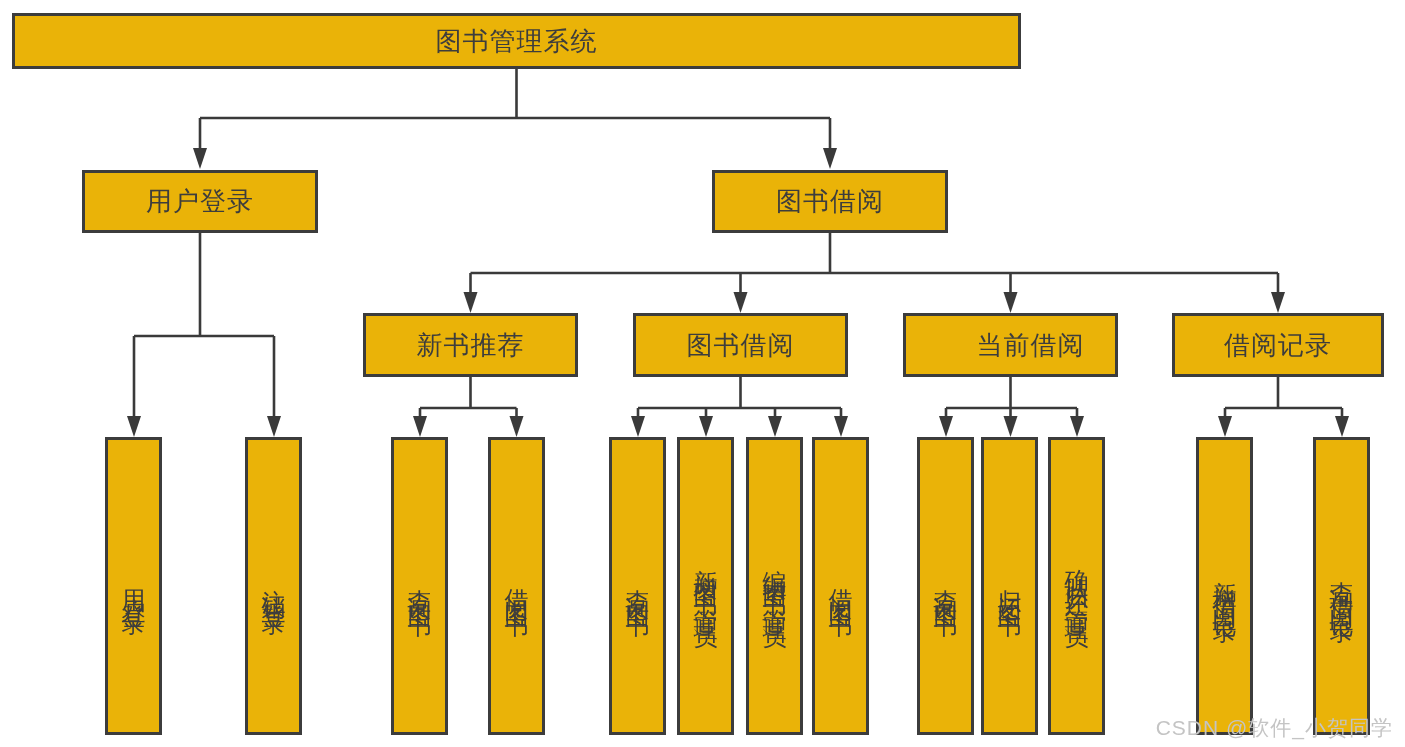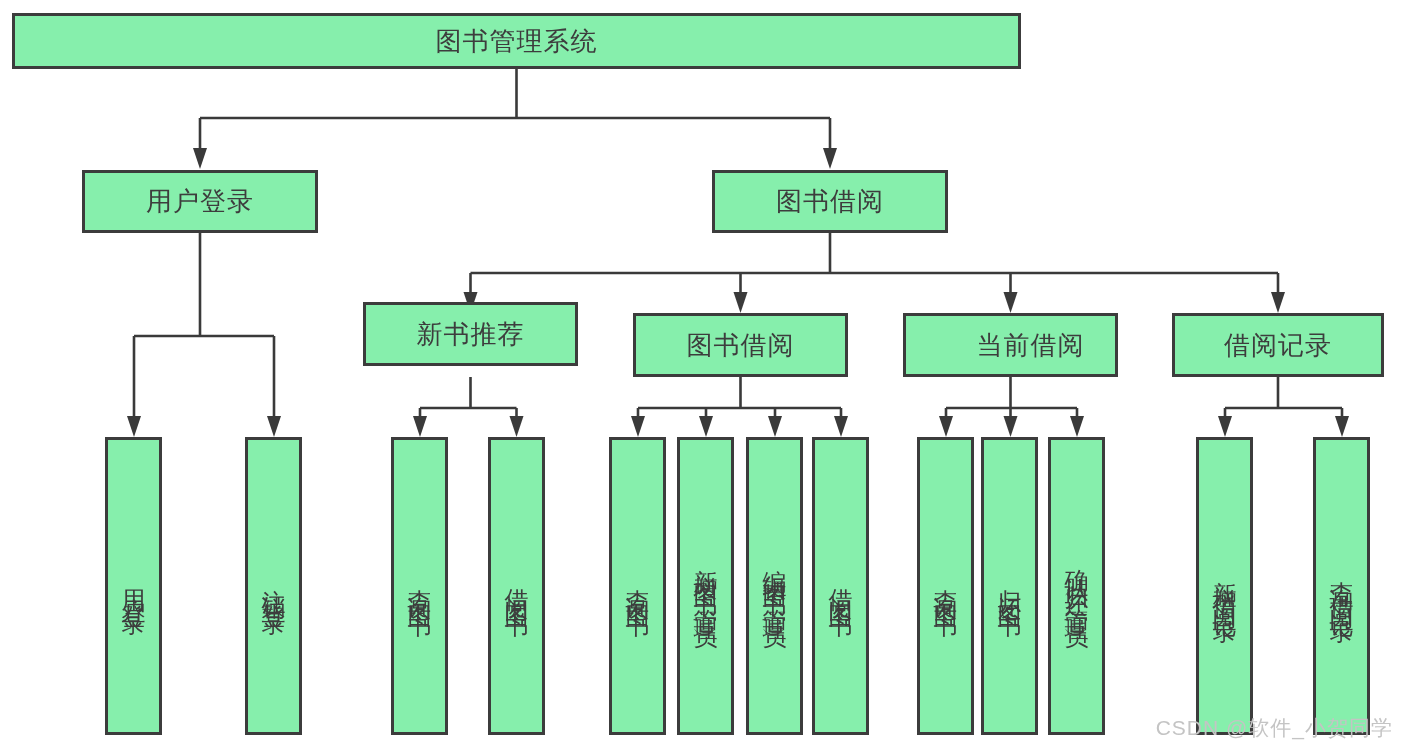--- a/index.html
+++ b/index.html
@@ -8,21 +8,21 @@
     width: 1405px;
     height: 747px;
     background: #ffffff;
     font-family: "Liberation Sans", "DejaVu Sans", sans-serif;
     overflow: hidden;
   }
   svg.wires { position: absolute; left: 0; top: 0; width: 100%; height: 100%; }
   .node {
     position: absolute;
     box-sizing: border-box;
-    background: #86efac;
+    background: #eab308;
     border: 3px solid #3c3c3c;
     color: #3d3d3d;
     display: flex;
     align-items: center;
     justify-content: center;
   }
   .h-node { font-size: 26px; letter-spacing: 1px; }
   .v-node span {
     writing-mode: vertical-rl;
     text-orientation: mixed;
@@ -109,21 +109,21 @@
     <span>图书管理系统</span>
   </div>
 
   <div class="node h-node" style="left:82px; top:170px; width:236px; height:63px;">
     <span>用户登录</span>
   </div>
   <div class="node h-node" style="left:712px; top:170px; width:236px; height:63px;">
     <span>图书借阅</span>
   </div>
 
-  <div class="node h-node" style="left:363px; top:302px; width:215px; height:64px;">
+  <div class="node h-node" style="left:363px; top:313px; width:215px; height:64px;">
     <span>新书推荐</span>
   </div>
   <div class="node h-node" style="left:633px; top:313px; width:215px; height:64px;">
     <span>图书借阅</span>
   </div>
   <div class="node h-node" style="left:903px; top:313px; width:215px; height:64px;padding-left:40px;">
     <span>当前借阅</span>
   </div>
   <div class="node h-node" style="left:1172px; top:313px; width:212px; height:64px;">
     <span>借阅记录</span>

